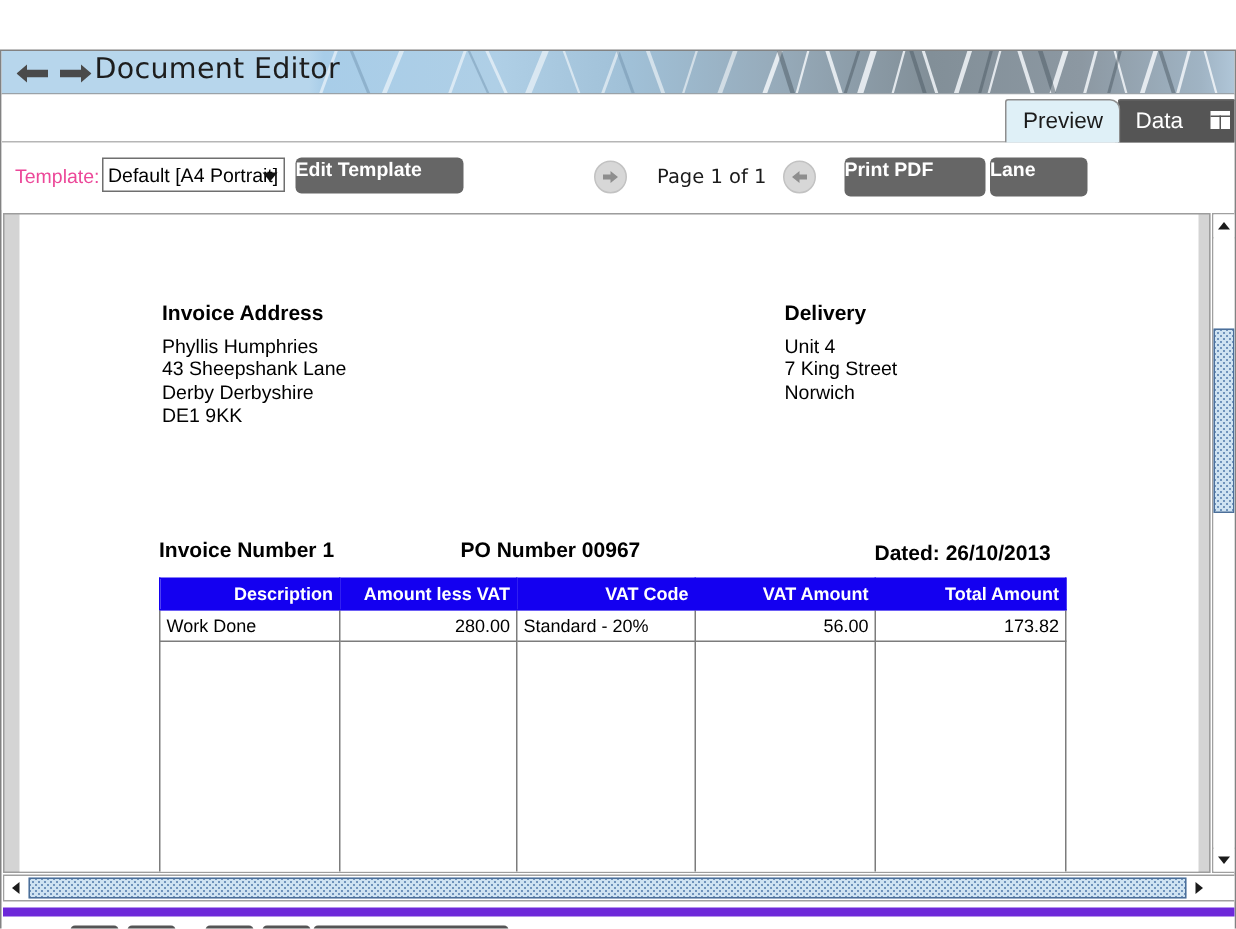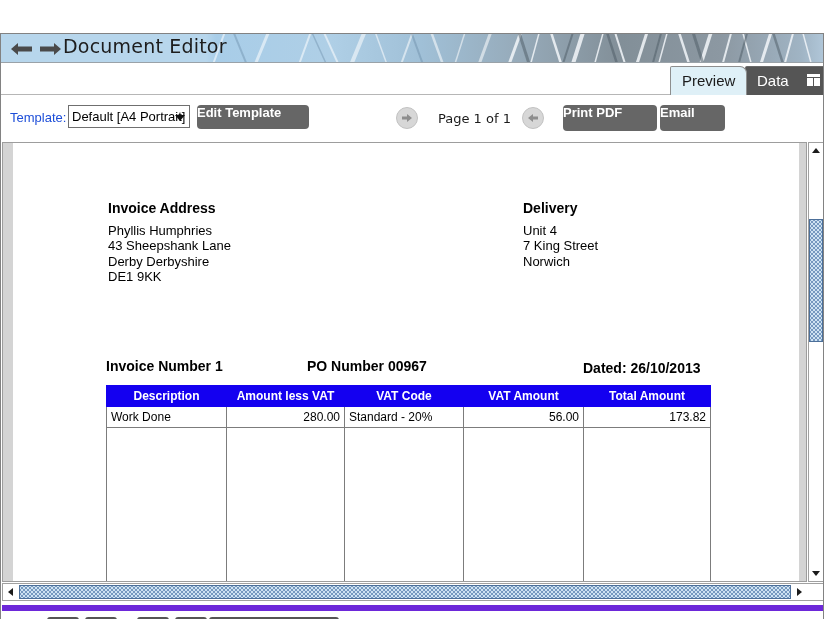--- a/index.html
+++ b/index.html
@@ -95,21 +95,21 @@
 
   
   #toolbar {
     position: absolute; left: 0; top: 60px;
     width: 822px; height: 46px;
     background: #ffffff;
     border-top: 1px solid #b6b6b6;
   }
   #tpl-label {
     position: absolute; left: 9px; top: 15px;
-    font-size: 13px; color: #1d4ed8;
+    font-size: 13px; color: #ec4899;
   }
   #tpl-select {
     position: absolute; left: 67px; top: 10px;
     width: 122px; height: 23px;
     border: 1px solid #6f6f6f;
     background: #ffffff;
     font-size: 13px; color: #000;
     line-height: 21px;
     padding-left: 3px;
     overflow: hidden; white-space: nowrap;
@@ -192,21 +192,21 @@
     width: 604px;
     border-collapse: collapse;
     table-layout: fixed;
     font-size: 12px;
   }
   #inv-table th {
     background: #1400f0;
     color: #ffffff;
     font-size: 12px;
     font-weight: bold;
-    text-align: center;
+    text-align: right;
     padding: 3px 4px;
     border: 1px solid #1400f0;
     height: 18px;
   }
   #inv-table td {
     border: 1px solid #7c7c7c;
     padding: 3px 4px;
     height: 18px;
     color: #000;
     background: #ffffff;
@@ -390,21 +390,21 @@
     </svg>
   </div>
   <span id="page-info">Page 1 of 1</span>
   <div class="circlebtn" id="page-next">
     <svg width="20" height="20" viewBox="0 0 20 20">
       <path d="M5 10 L10 6 L10 8.4 L15 8.4 L15 11.6 L10 11.6 L10 14 Z" fill="#8e8e8e"></path>
     </svg>
   </div>
 
   <div class="graybtn" id="btn-print">Print PDF</div>
-  <div class="graybtn" id="btn-email">Email</div>
+  <div class="graybtn" id="btn-email">Lane</div>
 
   <div id="viewport">
     <div id="page">
       <div class="doc-h" id="inv-addr-h">Invoice Address</div>
       <div class="doc-t" id="inv-addr-b">Phyllis Humphries
 43 Sheepshank Lane
 Derby Derbyshire
 DE1 9KK</div>
       <div class="doc-h" id="del-h">Delivery</div>
       <div class="doc-t" id="del-b">Unit 4

